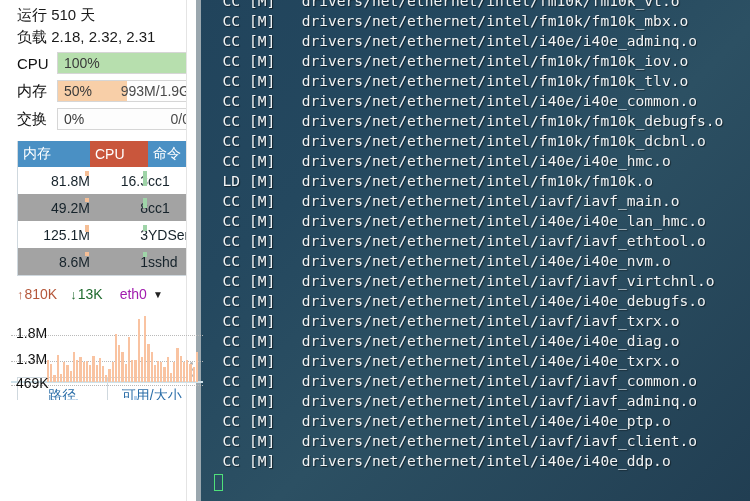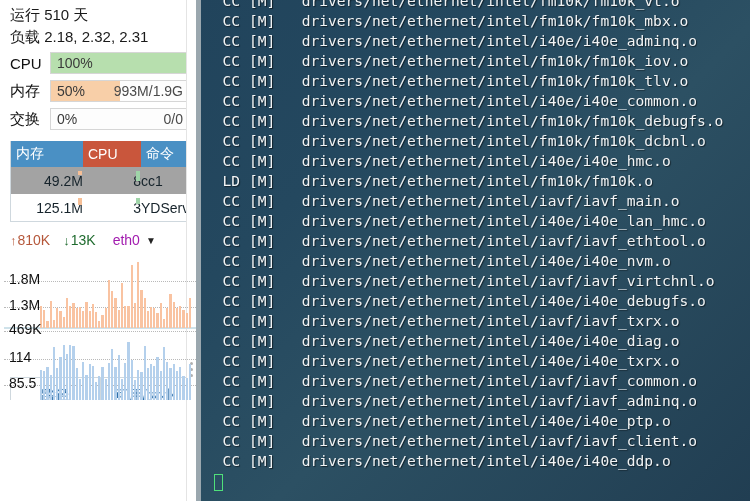--- a/index.html
+++ b/index.html
@@ -5,21 +5,21 @@
   html,body{margin:0;padding:0;}
   body{
     width:750px;height:501px;overflow:hidden;
     font-family:"Liberation Sans","DejaVu Sans",sans-serif;
     background:#ffffff;
   }
   #app{position:relative;width:750px;height:501px;overflow:hidden;}
 
   
   #sidebar{
-    position:absolute;left:4px;top:0;width:192px;height:400px;
+    position:absolute;left:11px;top:0;width:192px;height:400px;
     background:#ffffff;overflow:hidden;
   }
   .sb-pad{padding:4px 6px 0 6px;}
 
   .sum-line{
     font-size:15px;color:#1a1a1a;line-height:22px;white-space:nowrap;
     letter-spacing:0px;
   }
 
   
@@ -202,29 +202,39 @@
     <div id="proc">
       <table>
         <thead>
           <tr>
             <th class="mem">内存</th>
             <th class="cpu">CPU</th>
             <th class="cmd">命令</th>
           </tr>
         </thead>
         <tbody id="proc-body">
+            <tr class="r-odd">
+              <td class="c-mem">81.8M<span class="minibar mem" style="height: 5px; bottom: auto; top: 4px;"></span></td>
+              <td class="c-cpu">16.3<span class="minibar cpu" style="height: 15px; top: 4px; bottom: auto;"></span></td>
+              <td class="c-cmd">cc1</td>
+            </tr>
             <tr class="r-even">
               <td class="c-mem">49.2M<span class="minibar mem" style="height: 4px; bottom: auto; top: 4px;"></span></td>
               <td class="c-cpu">8<span class="minibar cpu" style="height: 10px; top: 4px; bottom: auto;"></span></td>
               <td class="c-cmd">cc1</td>
             </tr>
             <tr class="r-odd">
               <td class="c-mem">125.1M<span class="minibar mem" style="height: 7px; bottom: auto; top: 4px;"></span></td>
               <td class="c-cpu">3<span class="minibar cpu" style="height: 6px; top: 4px; bottom: auto;"></span></td>
               <td class="c-cmd">YDServic</td>
+            </tr>
+            <tr class="r-even">
+              <td class="c-mem">8.6M<span class="minibar mem" style="height: 4px; bottom: auto; top: 4px;"></span></td>
+              <td class="c-cpu">1<span class="minibar cpu" style="height: 5px; top: 4px; bottom: auto;"></span></td>
+              <td class="c-cmd">sshd</td>
             </tr>
           </tbody>
       </table>
     </div>
 
     <div id="net">
       <div class="net-head">
         <span class="up">
           <span class="arrow">↑</span>
           <span>810K</span>

